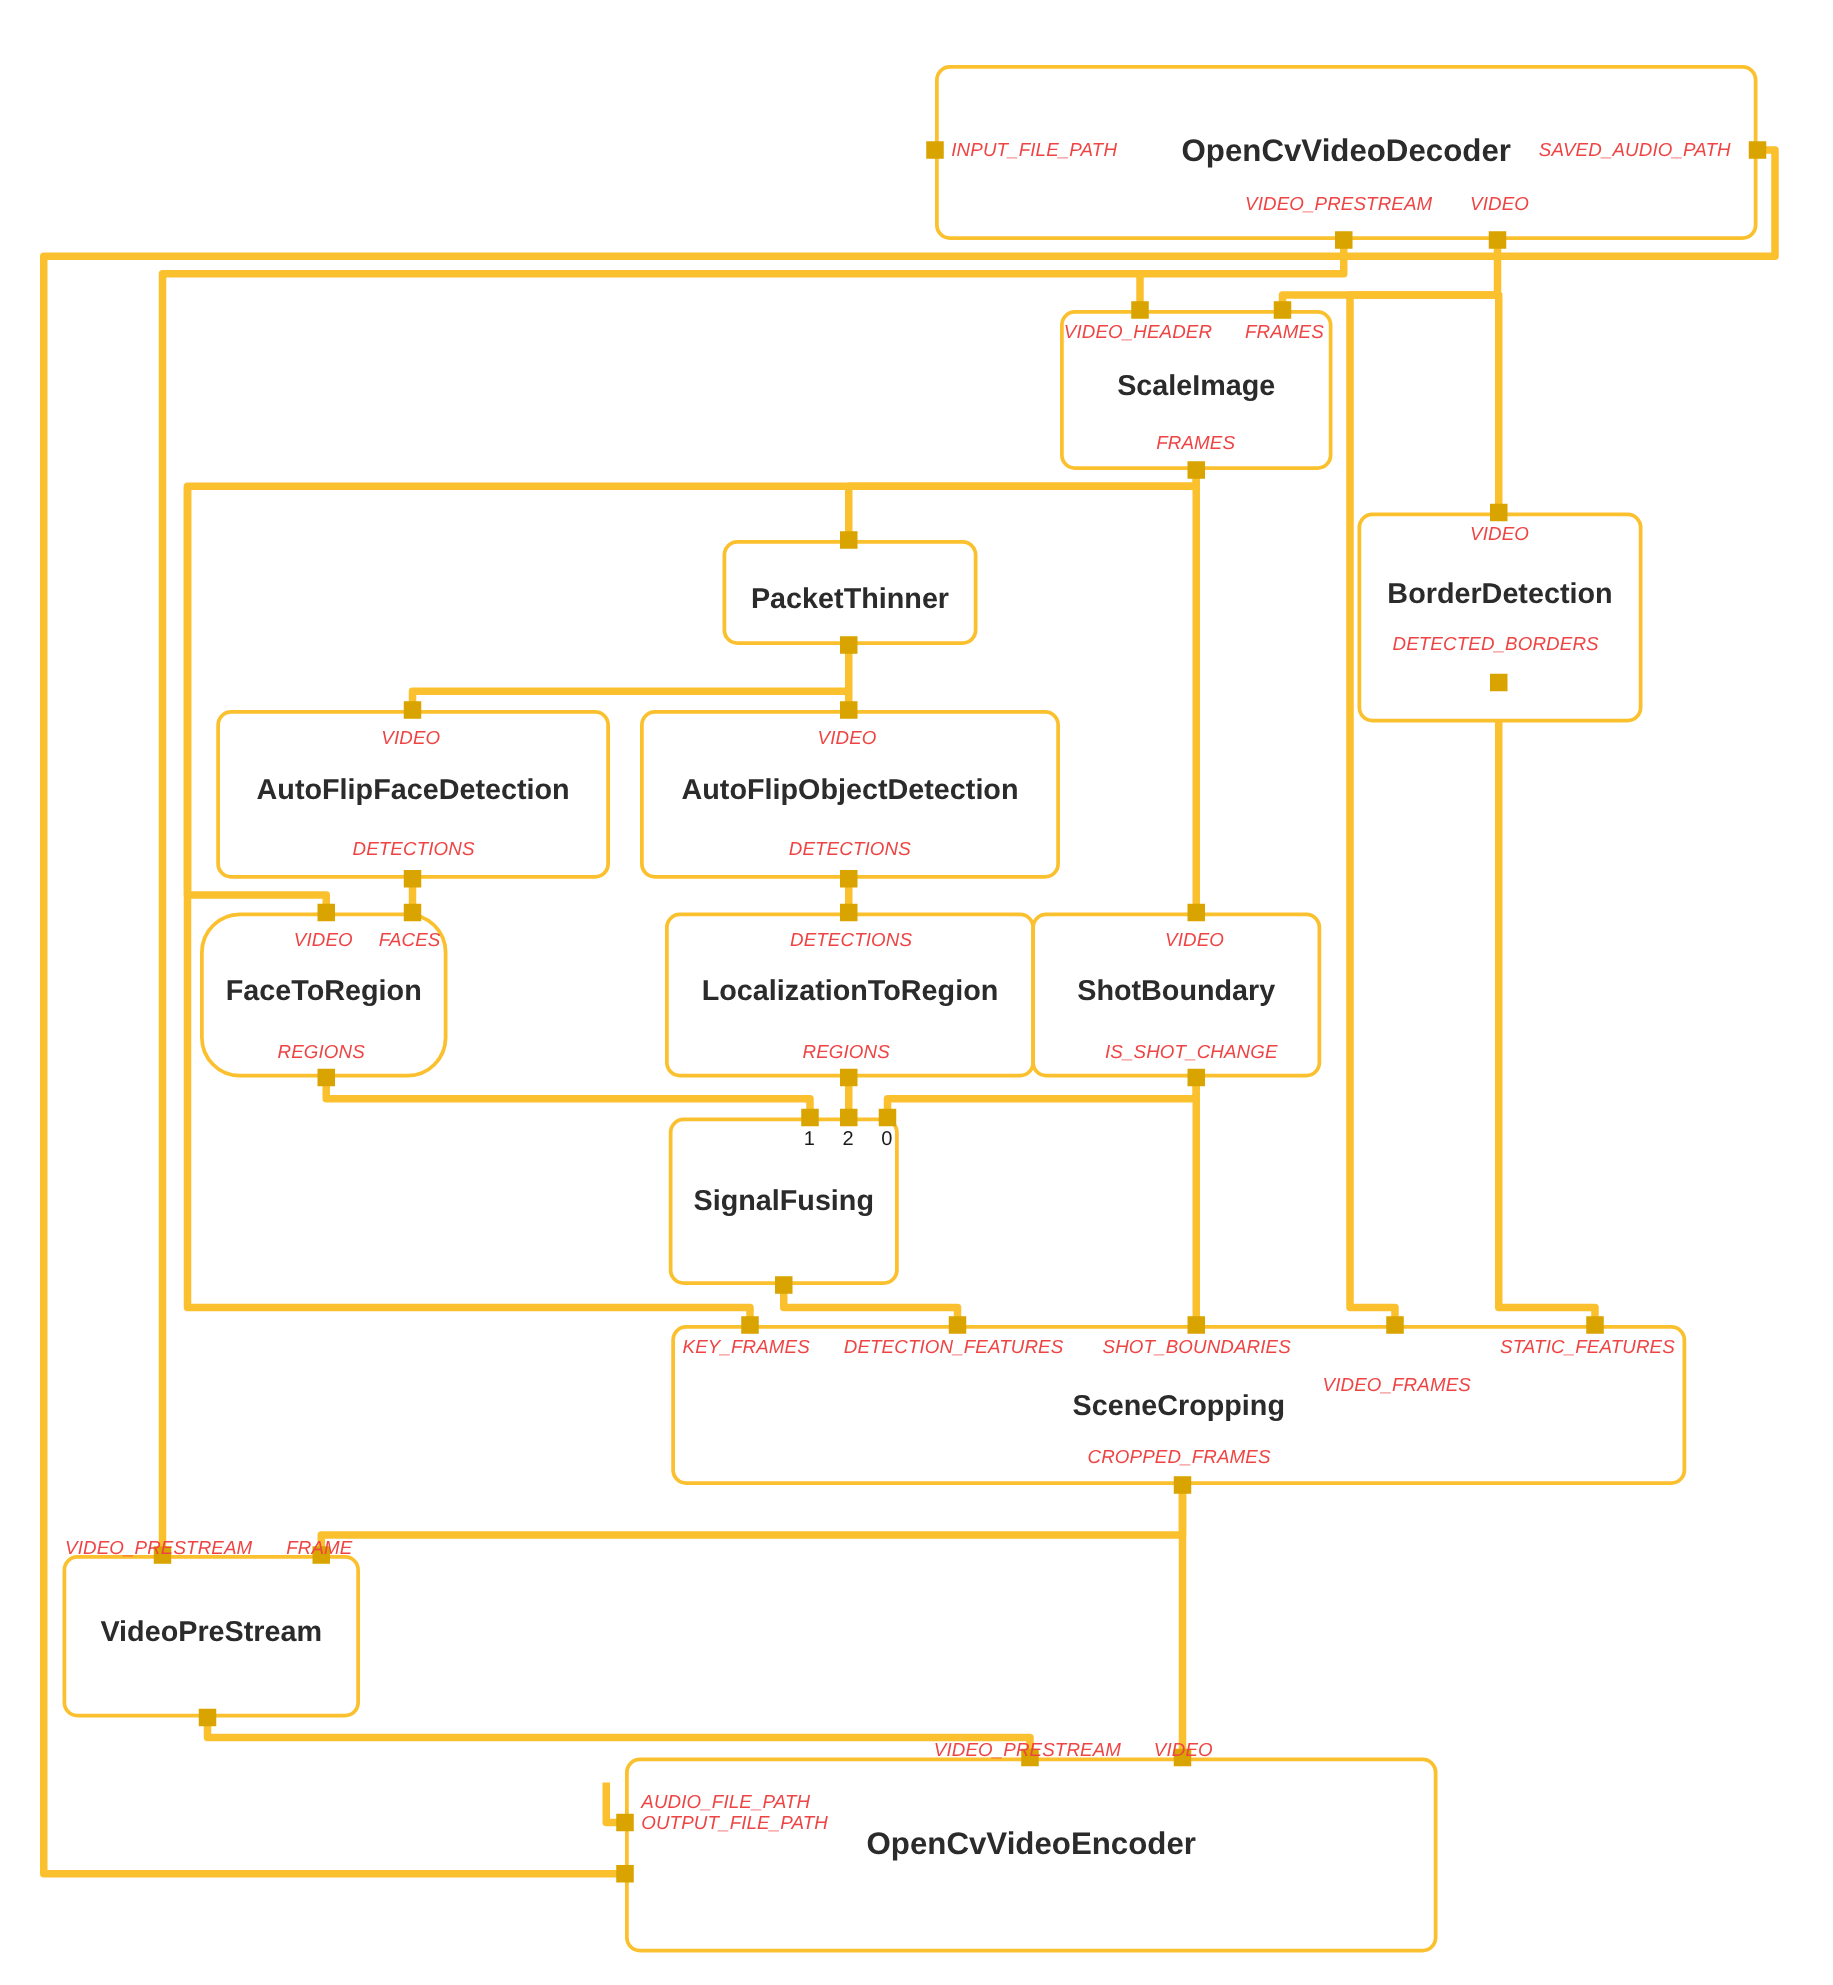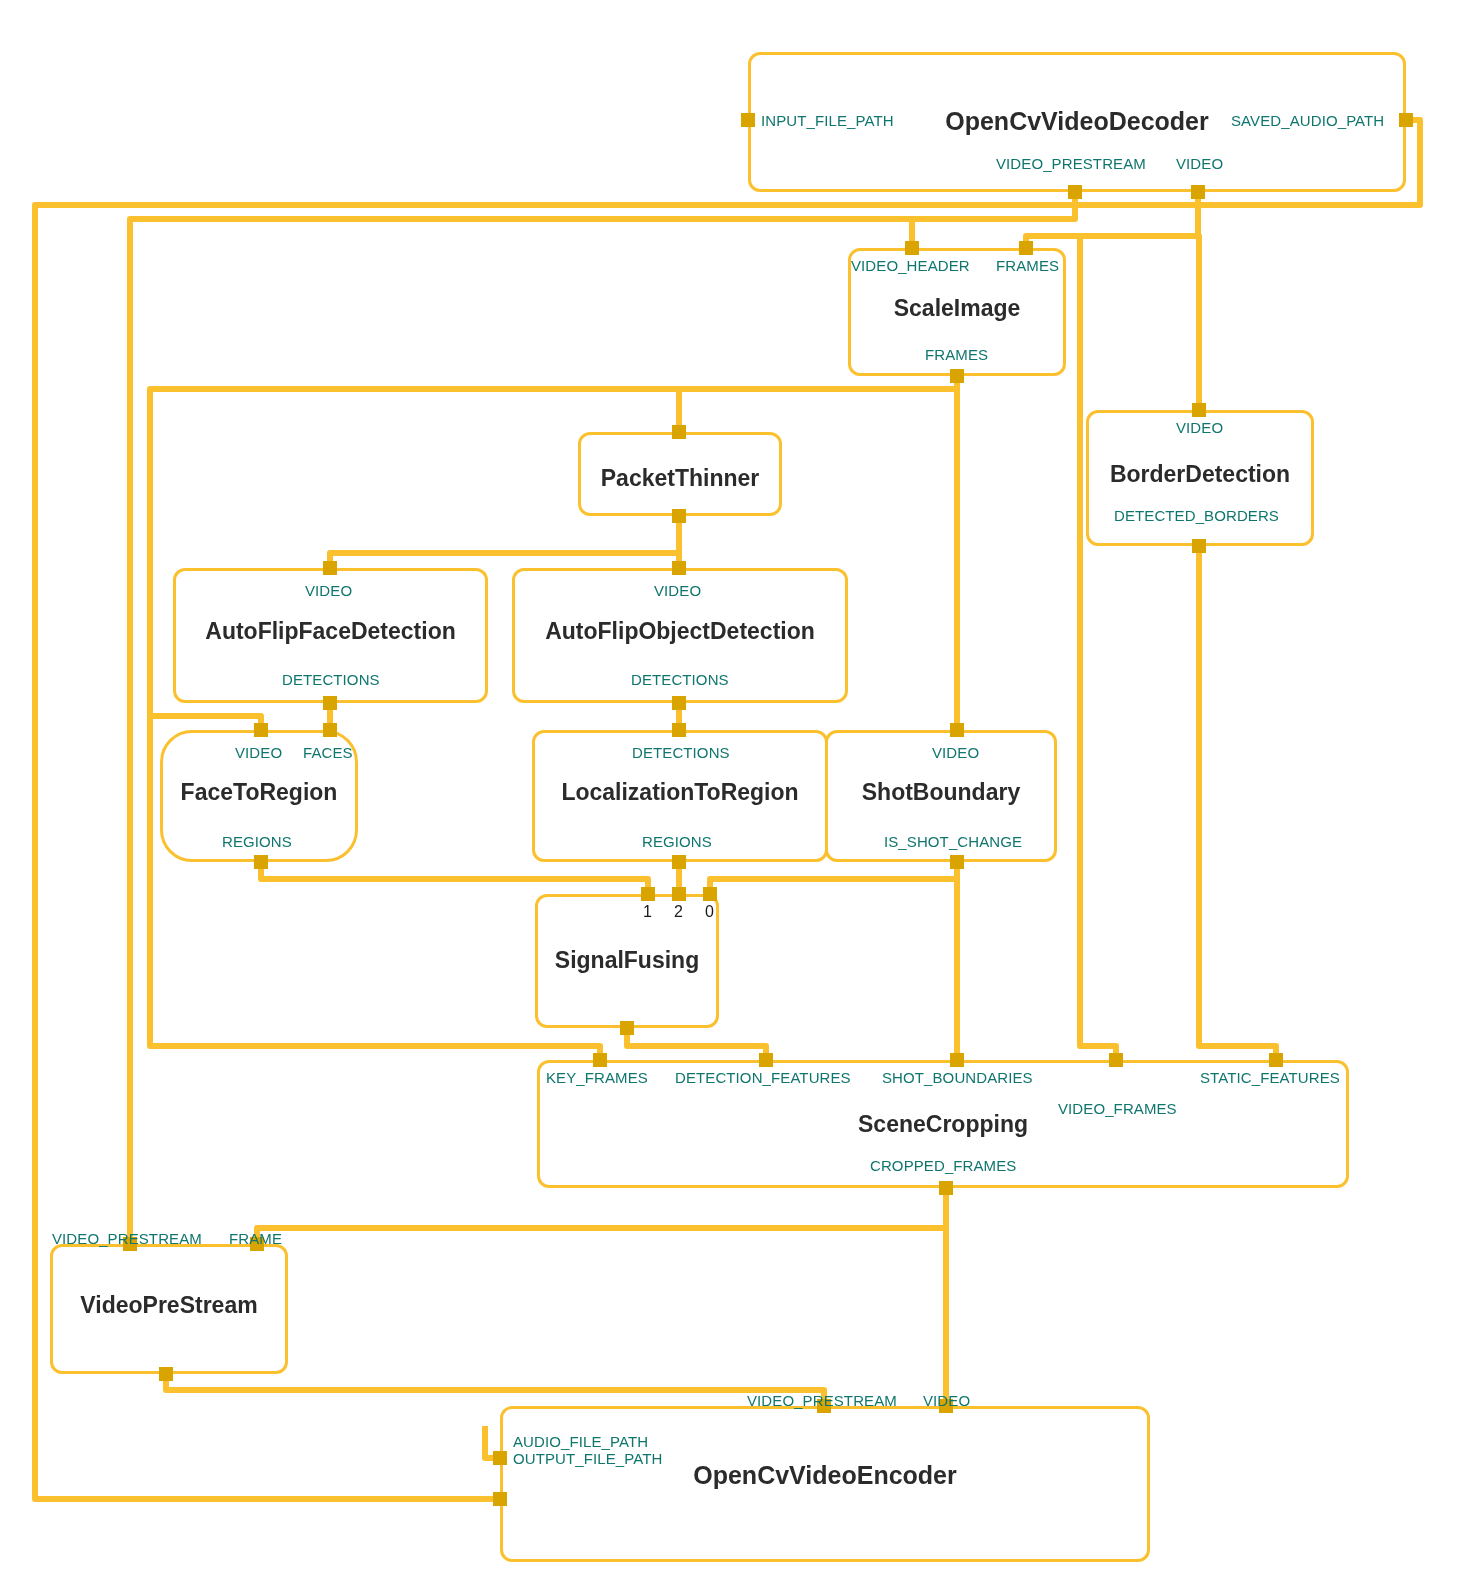--- a/index.html
+++ b/index.html
@@ -1,21 +1,21 @@
 <!DOCTYPE html>
 <html><head>
 <meta charset="utf-8">
 <style>
   html,body{margin:0;padding:0;background:#ffffff;}
   body{font-family:"Liberation Sans","DejaVu Sans",sans-serif;}
   #canvas{position:relative;width:1466px;height:1588px;background:#fff;overflow:hidden;}
   svg#wires{position:absolute;left:0;top:0;width:1466px;height:1588px;}
   .node{position:absolute;box-sizing:border-box;border:3px solid #FBC02D;border-radius:12px;background:#ffffff;}
   .nodetitle{position:absolute;left:0;right:0;text-align:center;font-weight:bold;color:#2b2b2b;font-family:"Liberation Sans","DejaVu Sans",sans-serif;}
-  .portlabel{position:absolute;white-space:nowrap;color:#0f766e;font-family:"Liberation Sans","DejaVu Sans",sans-serif;font-size:15px;letter-spacing:.1px;}
+  .portlabel{position:absolute;white-space:nowrap;color:#ef4444;font-family:"Liberation Sans","DejaVu Sans",sans-serif;font-size:15px;letter-spacing:.1px;font-style:italic;}
   .idxlabel{position:absolute;white-space:nowrap;color:#1a1a1a;font-family:"Liberation Sans","DejaVu Sans",sans-serif;font-size:16px;}
   .pin{position:absolute;width:14px;height:14px;background:#D9A300;}
 </style>
 </head>
 <body>
 
 <div id="canvas">
   <svg id="wires" viewBox="0 0 1466 1588">
       <path d="M 1406 120 L 1420 120 L 1420 205 L 35 205 L 35 1499 L 500 1499" fill="none" stroke="#FBC02D" stroke-width="6" stroke-linecap="butt" stroke-linejoin="round"></path>
       <path d="M 1075 192 L 1075 219 L 130 219 L 130 1244" fill="none" stroke="#FBC02D" stroke-width="6" stroke-linecap="butt" stroke-linejoin="round"></path>
@@ -56,21 +56,21 @@
       <div class="portlabel" style="left: 1176px; top: 155px;">VIDEO</div>
       <div class="node" style="left: 848px; top: 248px; width: 218px; height: 128px;">
         <div class="nodetitle" style="top: 44px; font-size: 23px;">ScaleImage</div>
       </div>
       <div class="pin" style="left: 905px; top: 241px;"></div>
       <div class="portlabel" style="left: 851px; top: 257px;">VIDEO_HEADER</div>
       <div class="pin" style="left: 1019px; top: 241px;"></div>
       <div class="portlabel" style="left: 996px; top: 257px;">FRAMES</div>
       <div class="pin" style="left: 950px; top: 369px;"></div>
       <div class="portlabel" style="left: 925px; top: 346px;">FRAMES</div>
-      <div class="node" style="left: 1086px; top: 410px; width: 228px; height: 136px;">
+      <div class="node" style="left: 1086px; top: 410px; width: 228px; height: 168px;">
         <div class="nodetitle" style="top: 48px; font-size: 23px;">BorderDetection</div>
       </div>
       <div class="pin" style="left: 1192px; top: 403px;"></div>
       <div class="portlabel" style="left: 1176px; top: 419px;">VIDEO</div>
       <div class="pin" style="left: 1192px; top: 539px;"></div>
       <div class="portlabel" style="left: 1114px; top: 507px;">DETECTED_BORDERS</div>
       <div class="node" style="left: 578px; top: 432px; width: 204px; height: 84px;">
         <div class="nodetitle" style="top: 30px; font-size: 23px;">PacketThinner</div>
       </div>
       <div class="pin" style="left: 672px; top: 425px;"></div>

